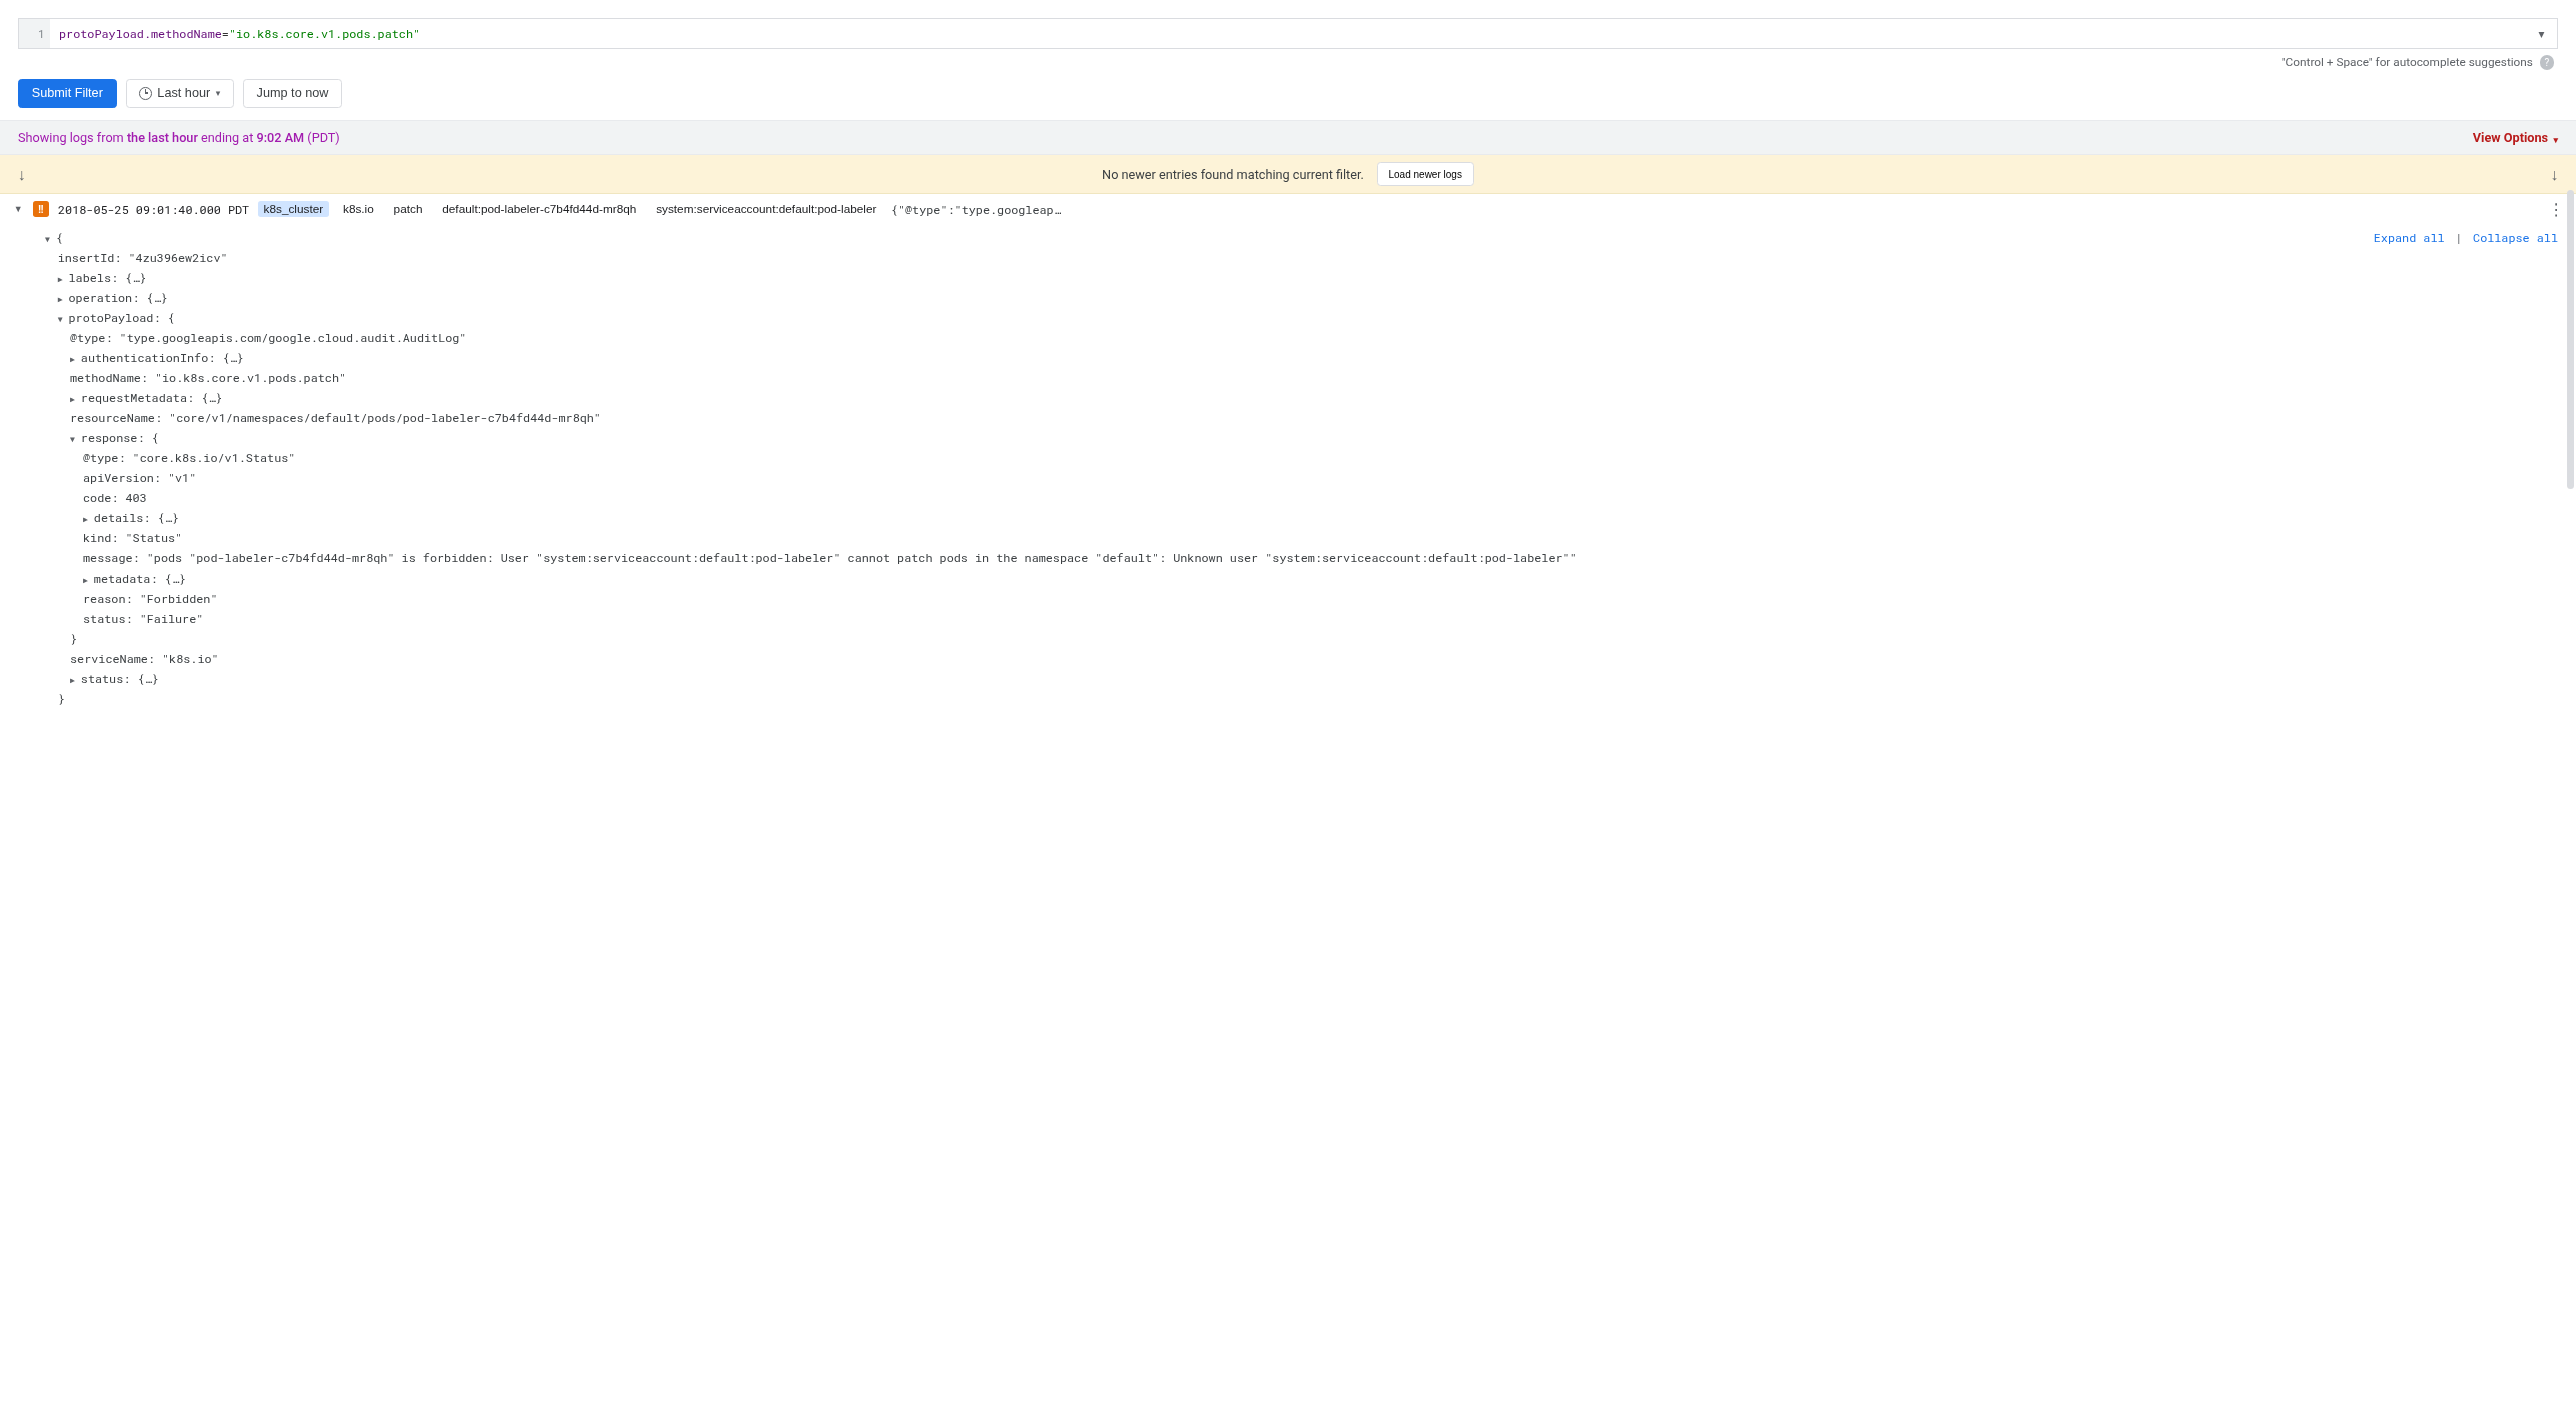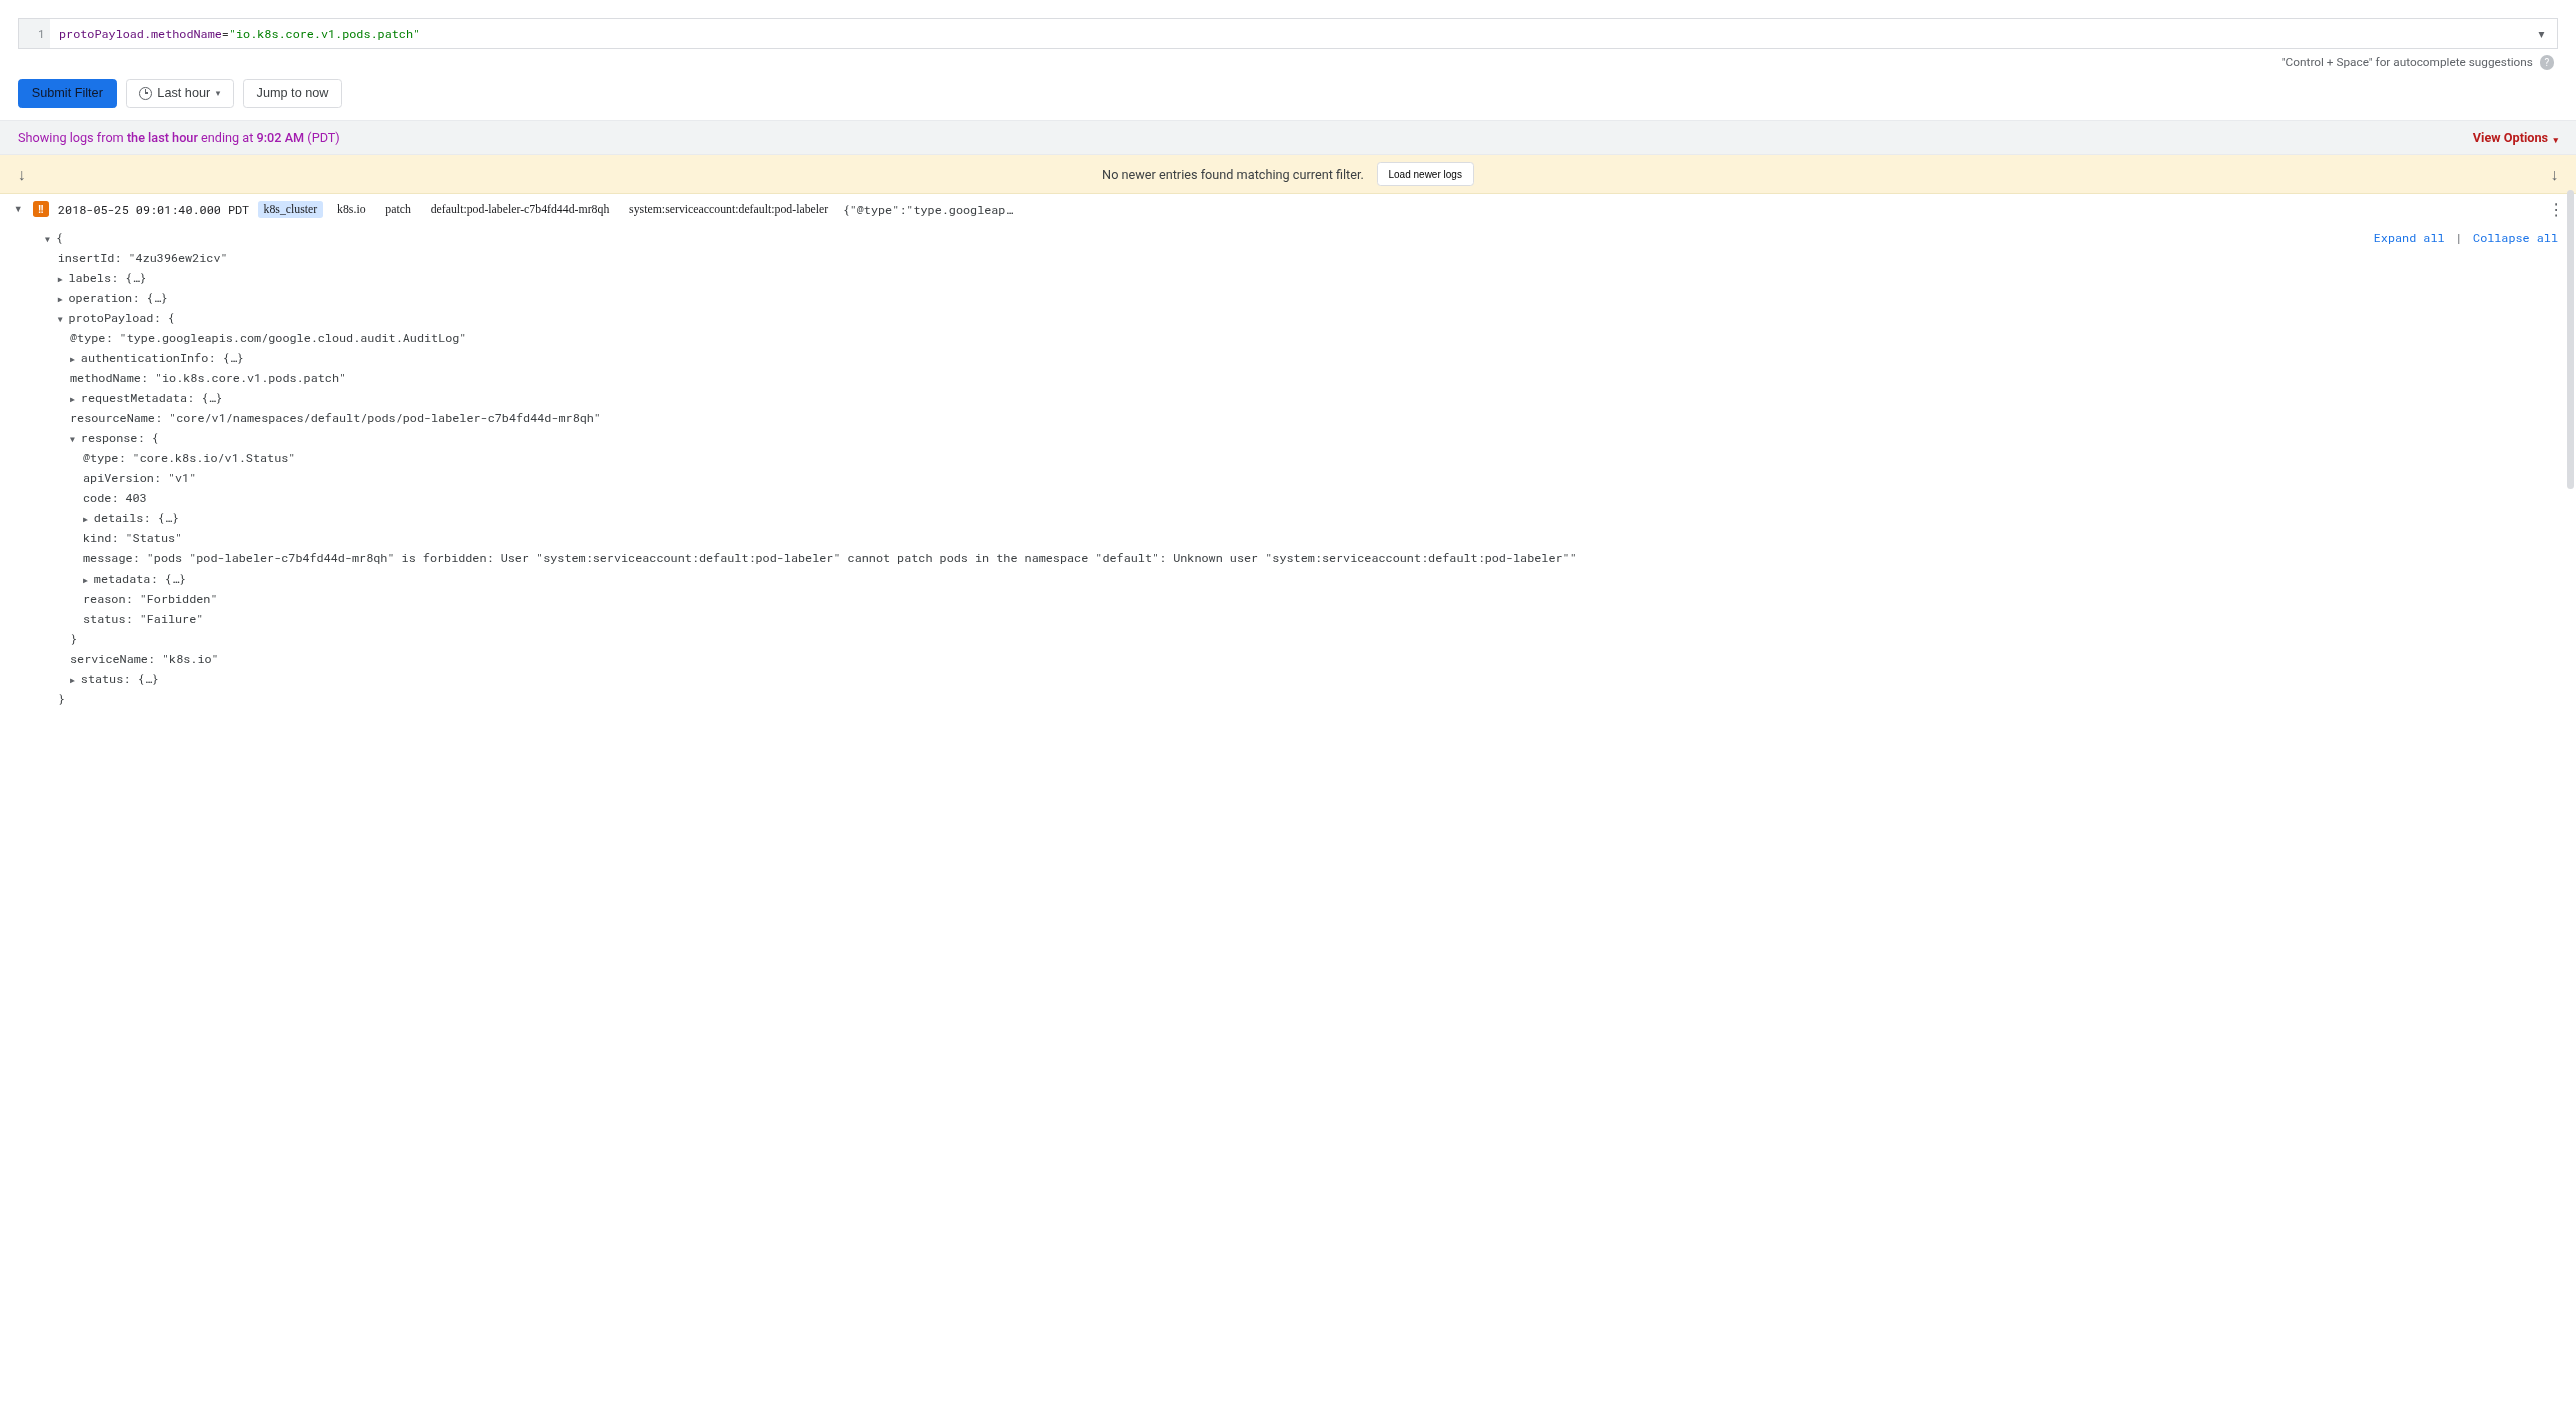--- a/index.html
+++ b/index.html
@@ -15,21 +15,21 @@
 .query-input .str { color: #007f00; }
 .query-caret { width: 31px; display: flex; align-items: center; justify-content: center; color: #5f6368; }
 
 
 .hint-row { text-align: right; padding: 5.4px 22px 9px 0; color: #5f6368; font-size: 11.8px; }
 .hint-row .q { display:inline-flex; width:14.5px; height:14.5px; border-radius:50%; background:#bdc1c6; color:#fff; align-items:center; justify-content:center; font-size:10px; margin-left:3.6px; vertical-align:middle;}
 
 
 .toolbar { display: flex; gap: 9px; padding: 0 18px 12.7px 18px; align-items:center; }
 .btn { border: 0.9px solid #dadce0; background: #fff; border-radius: 3.6px; padding: 6.3px 12.7px; font-size: 12.7px; cursor: pointer; display:inline-flex; align-items:center; gap:5.4px; color:#3c4043;}
-.btn-primary { background: #1a73e8; color: #0f172a; border-color: #1a73e8; font-weight:500;}
+.btn-primary { background: #1a73e8; color: #ffffff; border-color: #1a73e8; font-weight:500;}
 .btn .caret { font-size:9px; color:#5f6368;}
 .clock-icon { width:12.7px; height:12.7px; border:1.4px solid #5f6368; border-radius:50%; position:relative; display:inline-block;}
 .clock-icon::after{content:'';position:absolute;width:3.6px;height:1.4px;background:#5f6368;top:4.5px;left:4.5px;}
 .clock-icon::before{content:'';position:absolute;width:1.4px;height:4.5px;background:#5f6368;top:0.9px;left:4.5px;}
 
 
 .status-bar { display:flex; align-items:center; justify-content:space-between; background:#f1f3f4; padding:9px 18px; border-top:0.9px solid #e8eaed; border-bottom:0.9px solid #e8eaed;}
 .status-left { color:#a21caf; font-size:12.7px;}
 .status-left b { font-weight:500;}
 .view-opts { display:flex; align-items:flex-end; gap:5.4px; color:#b91c1c; font-size:12.7px; cursor:pointer;font-weight:bold;}
@@ -37,21 +37,21 @@
 
 .load-bar { background:#fdf3d8; display:flex; align-items:center; padding:7.2px 12.7px; border-bottom:0.9px solid #f0e6c0;}
 .down-arrow, .up-arrow { color:#5f6368; font-size:16.3px; width:18px; text-align:center;}
 .load-center { flex:1; text-align:center; display:flex; align-items:center; justify-content:center; gap:12.7px;}
 .load-center span { color:#3c4043; font-size:12.7px;}
 .btn-white { background:#fff; border:0.9px solid #dadce0; padding:5.4px 11px; border-radius:3.6px; font-size:10px; cursor:pointer;}
 
 
 .log-header { display:flex; align-items:center; gap:9px; padding:5.4px 12.7px; }
 .sev-icon { width:16.3px; height:16.3px; background:#e8710a; border-radius:2.7px; color:#fff; display:flex; align-items:center; justify-content:center; font-size:10px; font-weight:bold;}
-.pill { font-family:Liberation Serif, serif; font-size:11.8px; padding:0.9px 5.4px; border-radius:2.7px;}
+.pill { font-family:Liberation Sans, sans-serif; font-size:11.8px; padding:0.9px 5.4px; border-radius:2.7px;}
 .pill-hl { background:#d0e4ff;}
 .log-header .rest { font-family:'Roboto Mono',monospace; font-size:11.8px; color:#3c4043; overflow:hidden; text-overflow:ellipsis; white-space:nowrap;}
 .kebab { margin-left:auto; color:#5f6368; font-size:16.3px; cursor:pointer; letter-spacing:-0.9px;}
 .exp-caret { color:#5f6368; width:11px; text-align:center; cursor:pointer; font-size:9px;}
 
 
 .log-body { padding: 3.6px 18px 18px 45px; font-family:'Roboto Mono',monospace; font-size:11.8px; color:#3c4043; line-height:1.7; position:relative;}
 .actions { float:right; font-family:'Roboto Mono',monospace; font-size:11.8px;}
 .actions a { color:#1a73e8; text-decoration:none; cursor:pointer;}
 .actions .sep { color:#5f6368; padding:0 3.6px;}

